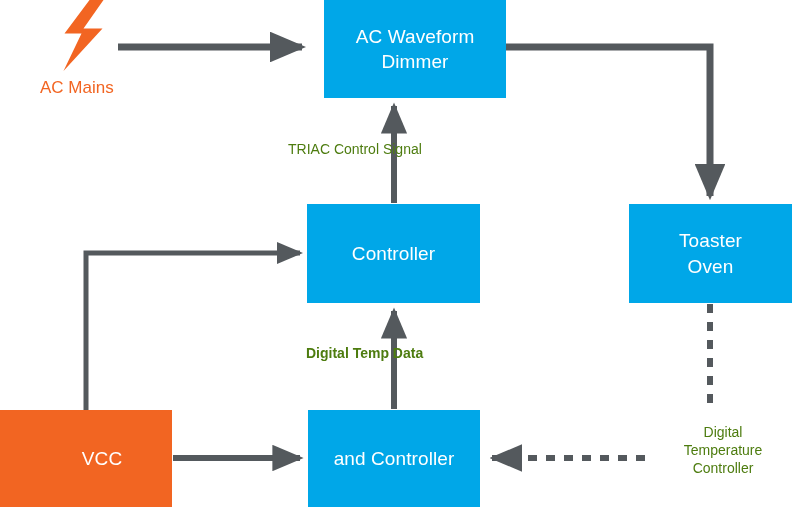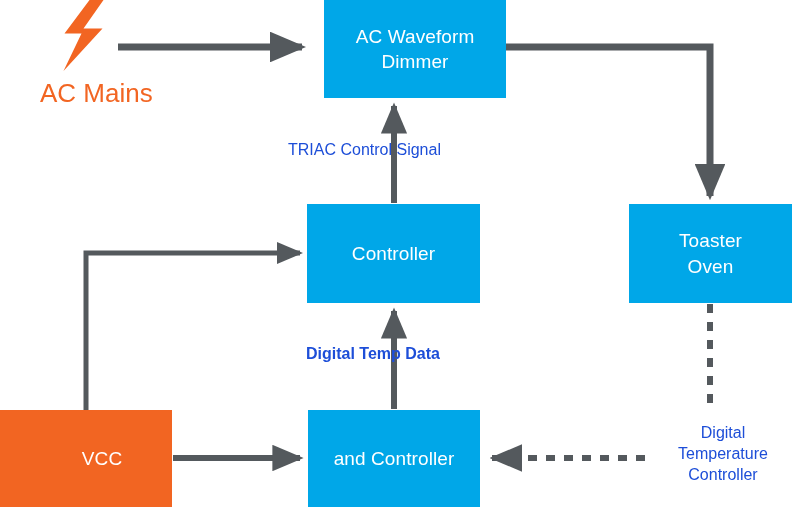--- a/index.html
+++ b/index.html
@@ -33,33 +33,33 @@
     line-height: 1.32;
     letter-spacing: 0.1px;
     box-sizing: border-box;
     z-index: 2;
   }
   .block-blue { background: #00a7e8; }
   .block-orange { background: #f26522; padding-left: 32px; }
 
   .edge-label {
     position: absolute;
-    color: #1d4ed8;
-    font-size: 16px;
+    color: #4d7c0f;
+    font-size: 14px;
     line-height: 1.30;
     white-space: nowrap;
     z-index: 3;
     background: transparent;
   }
   .edge-label.multiline { white-space: normal; text-align: center; }
 
   .source-label {
     position: absolute;
     color: #f26522;
-    font-size: 26px;
+    font-size: 17px;
     line-height: 1.2;
     white-space: nowrap;
     z-index: 3;
   }
   .bolt-icon {
     position: absolute;
     z-index: 3;
   }
 </style>
 </head>

